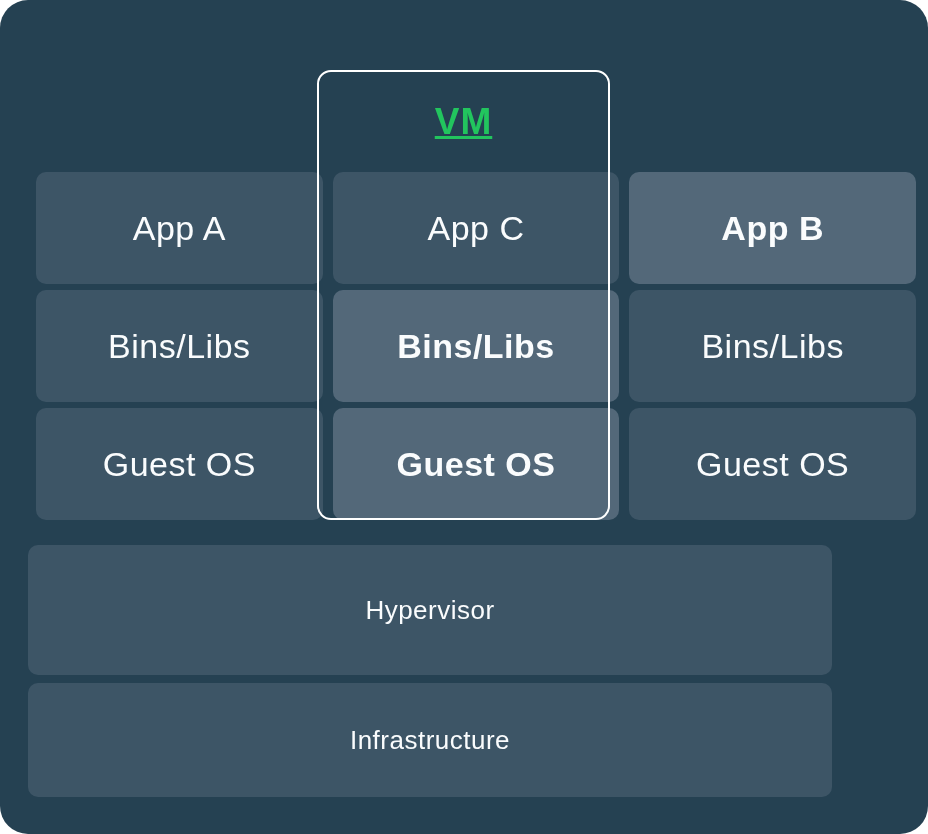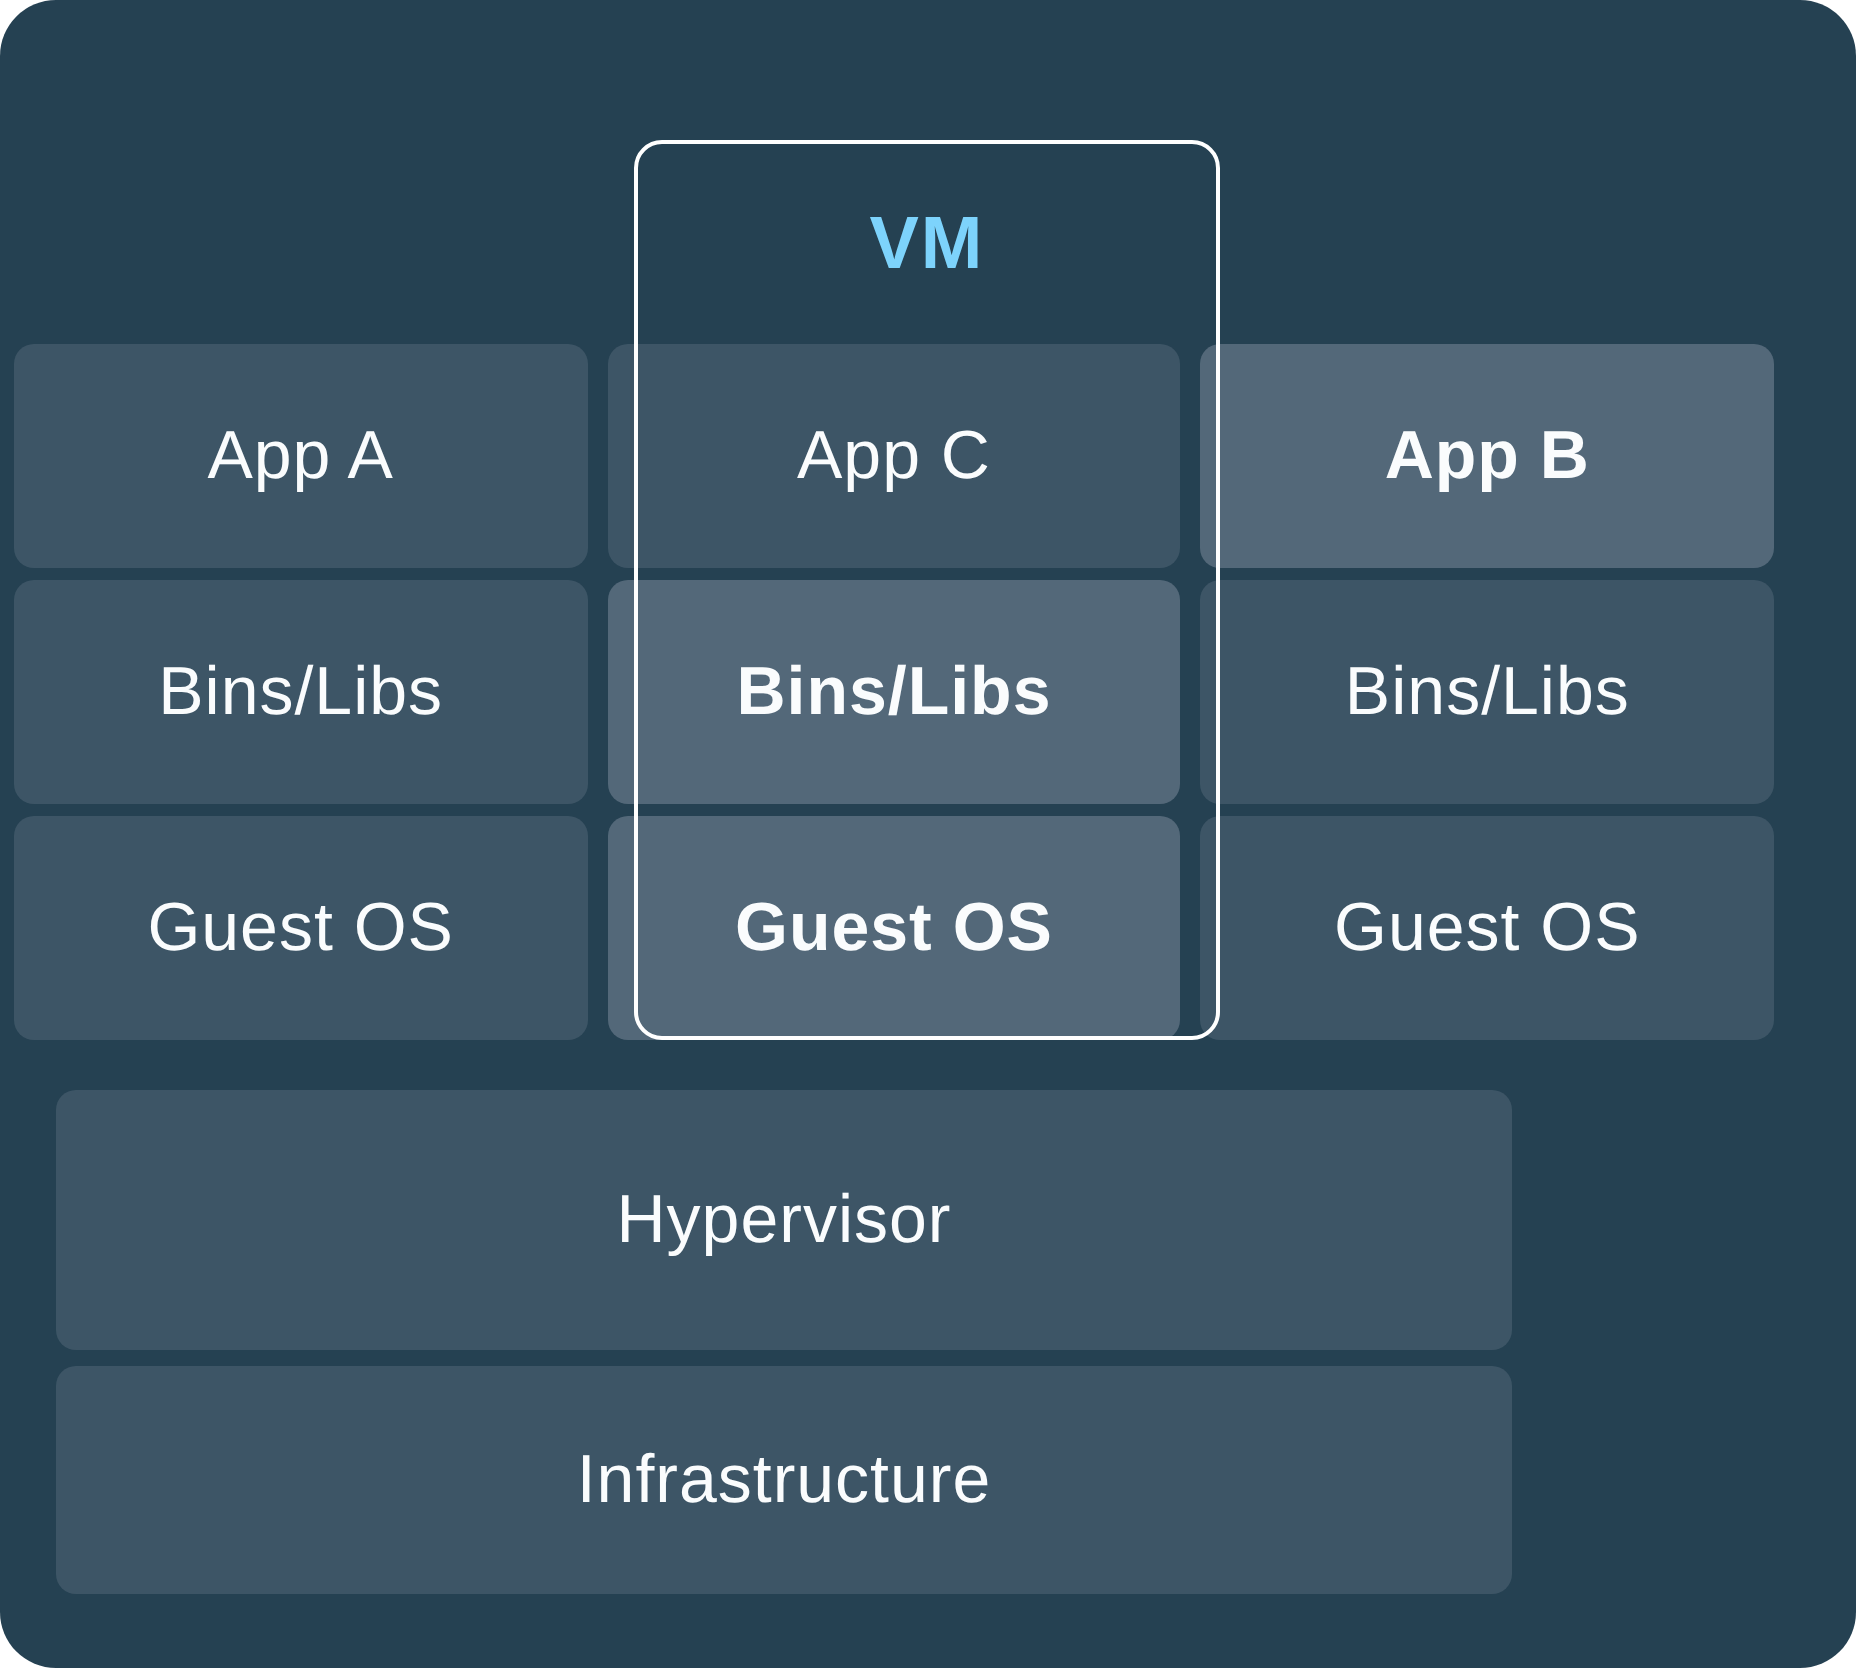--- a/index.html
+++ b/index.html
@@ -12,21 +12,21 @@
     position: relative;
     width: 928px;
     height: 834px;
     background: #254152;
     border-radius: 28px;
     overflow: hidden;
   }
   
   .grid {
     position: absolute;
-    left: 7px;
+    left: 36px;
     top: 172px;
     width: 880px;
     display: grid;
     grid-template-columns: repeat(3, 1fr);
     grid-template-rows: 112px 112px 112px;
     column-gap: 10px;
     row-gap: 6px;
   }
   .cell {
     background: #3d5566;
@@ -56,37 +56,38 @@
   }
   .vm-header {
     position: absolute;
     left: 0;
     top: 0;
     width: 100%;
     height: 100px;
     display: flex;
     align-items: center;
     justify-content: center;
-    color: #7dd3fc;
+    color: #22c55e;
     font-size: 37px;
     font-weight: 700;
     letter-spacing: 1px;
+    text-decoration: underline;
   }
   
   .layer-bar {
     position: absolute;
     left: 28px;
-    width: 728px;
+    width: 804px;
     background: #3d5566;
     border-radius: 10px;
     display: flex;
     align-items: center;
     justify-content: center;
     color: #fafcfd;
-    font-size: 34px;
+    font-size: 26px;
     font-weight: 400;
     letter-spacing: 0.5px;
   }
   .layer-bar.hypervisor { top: 545px; height: 130px; }
   .layer-bar.infrastructure { top: 683px; height: 114px; }
 </style>
 </head>
 <body>
 
 <div class="canvas">

